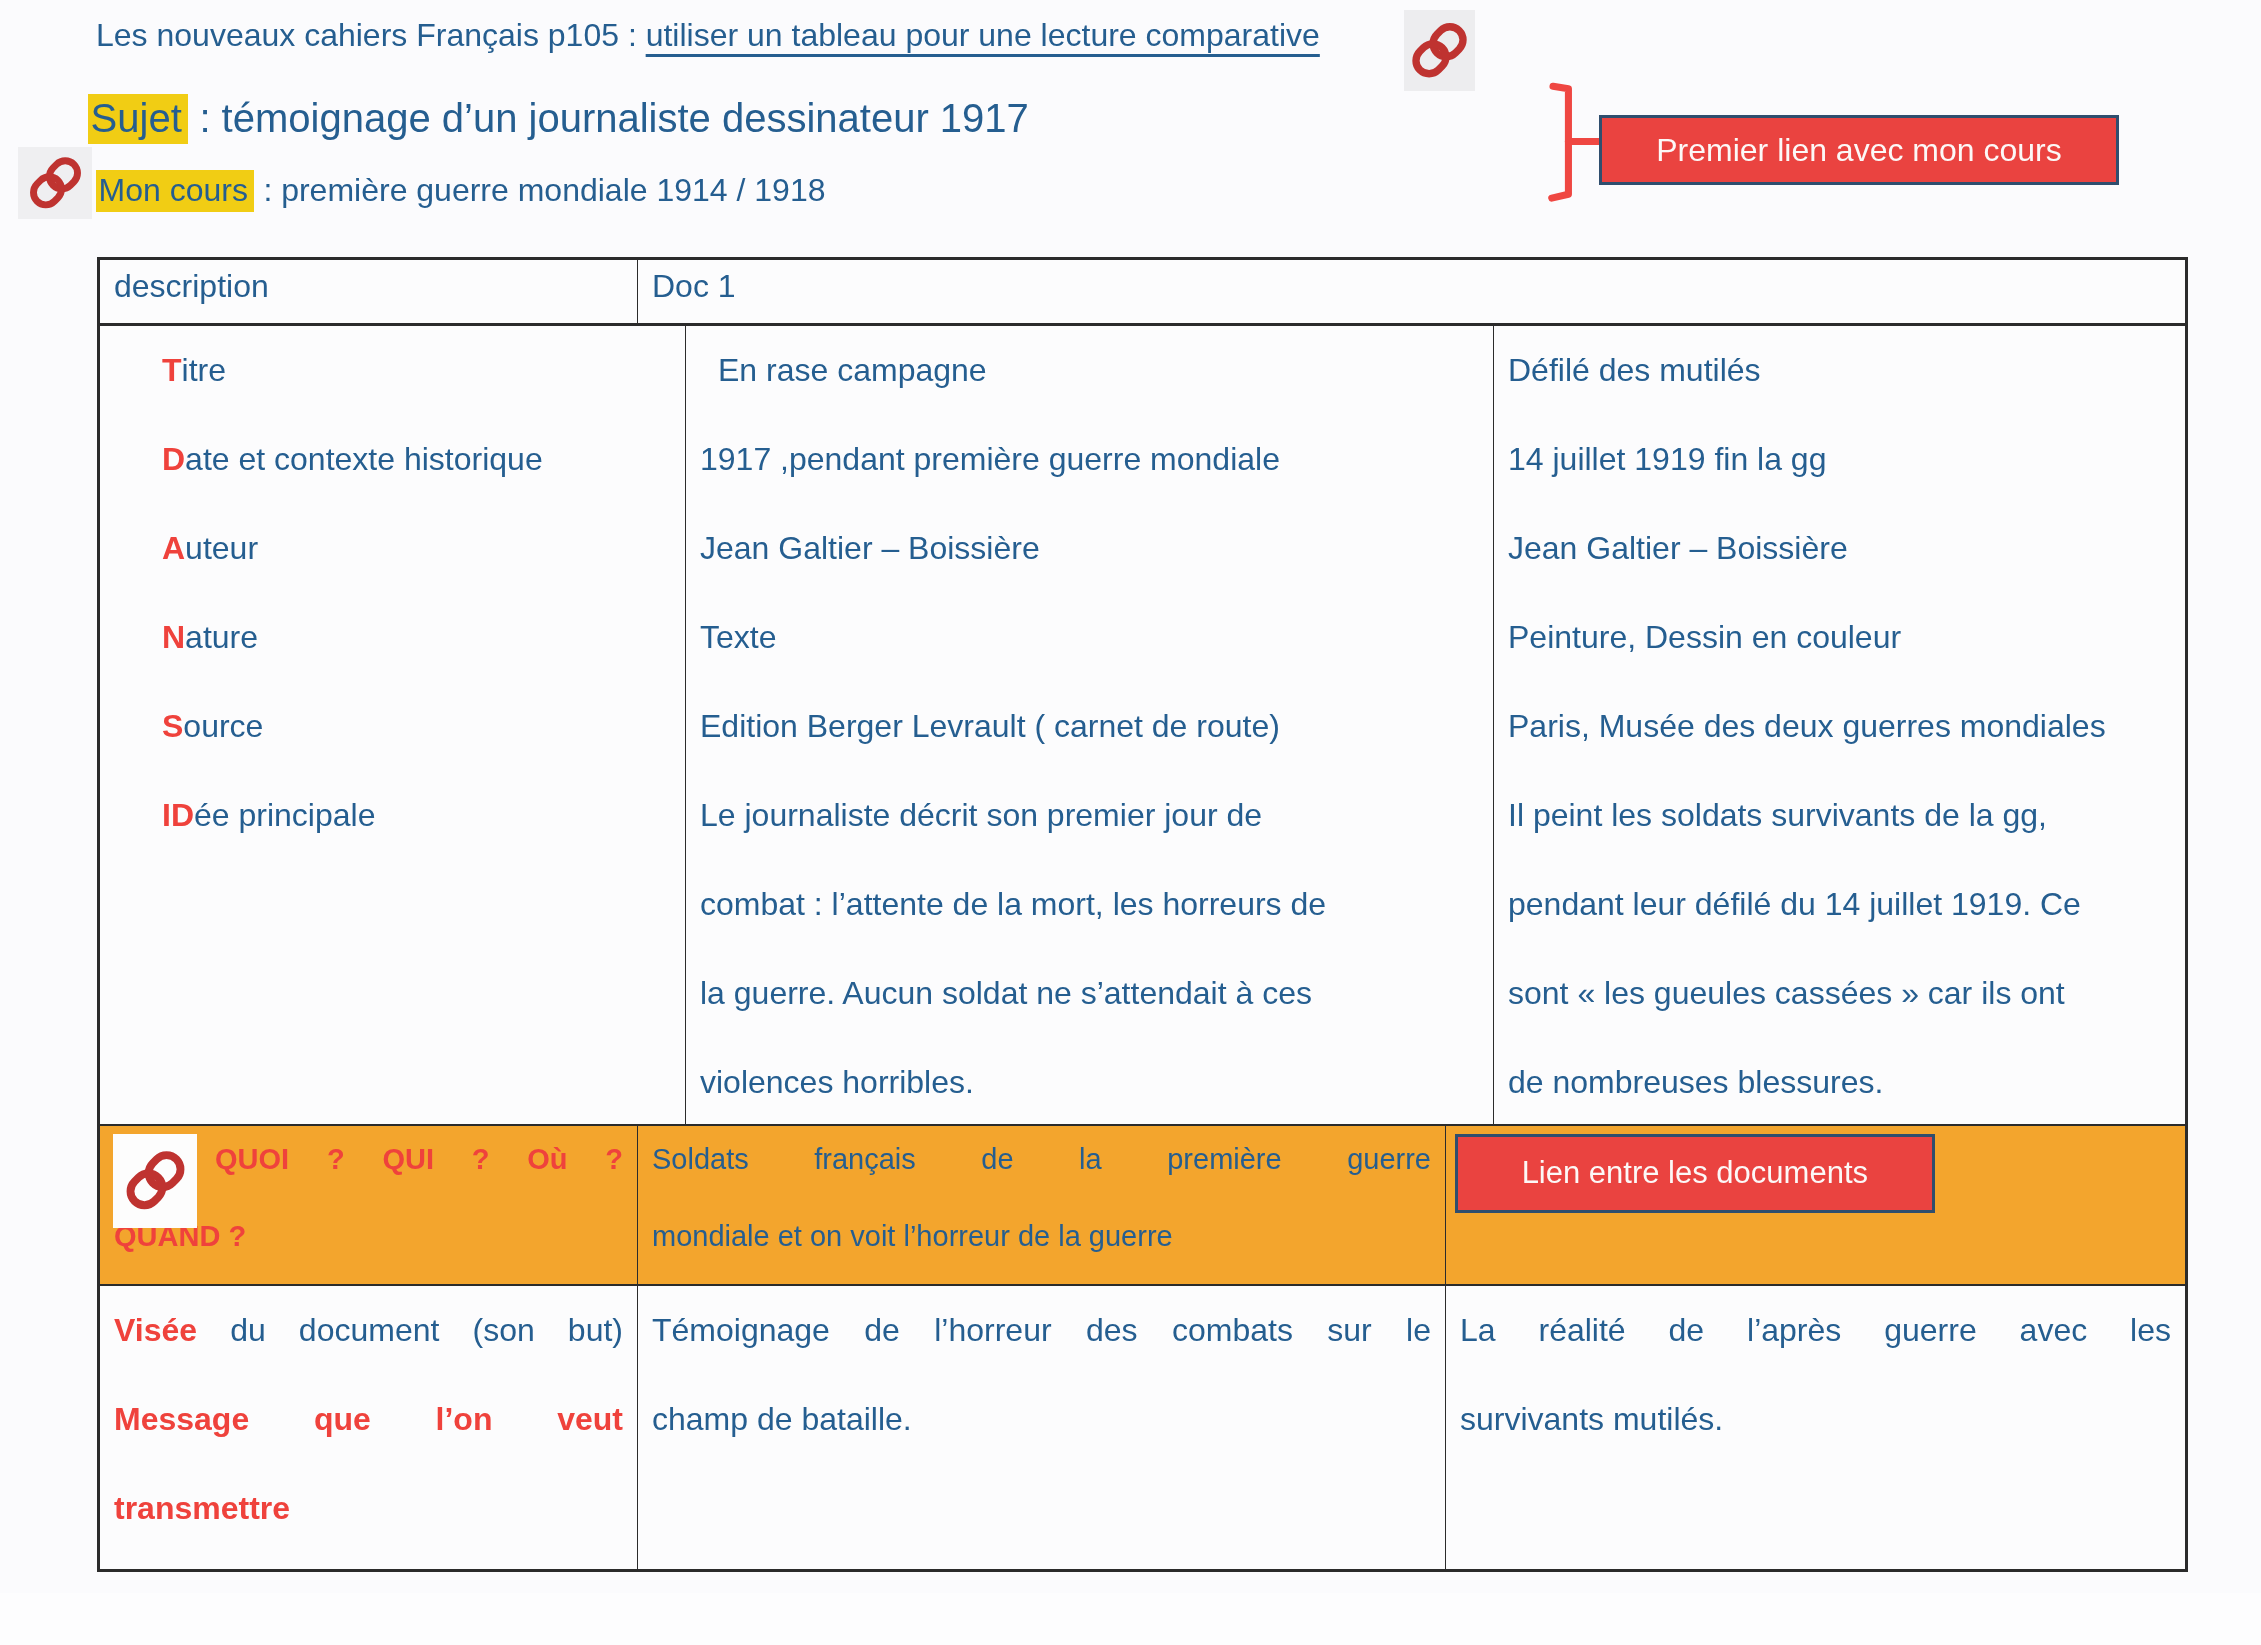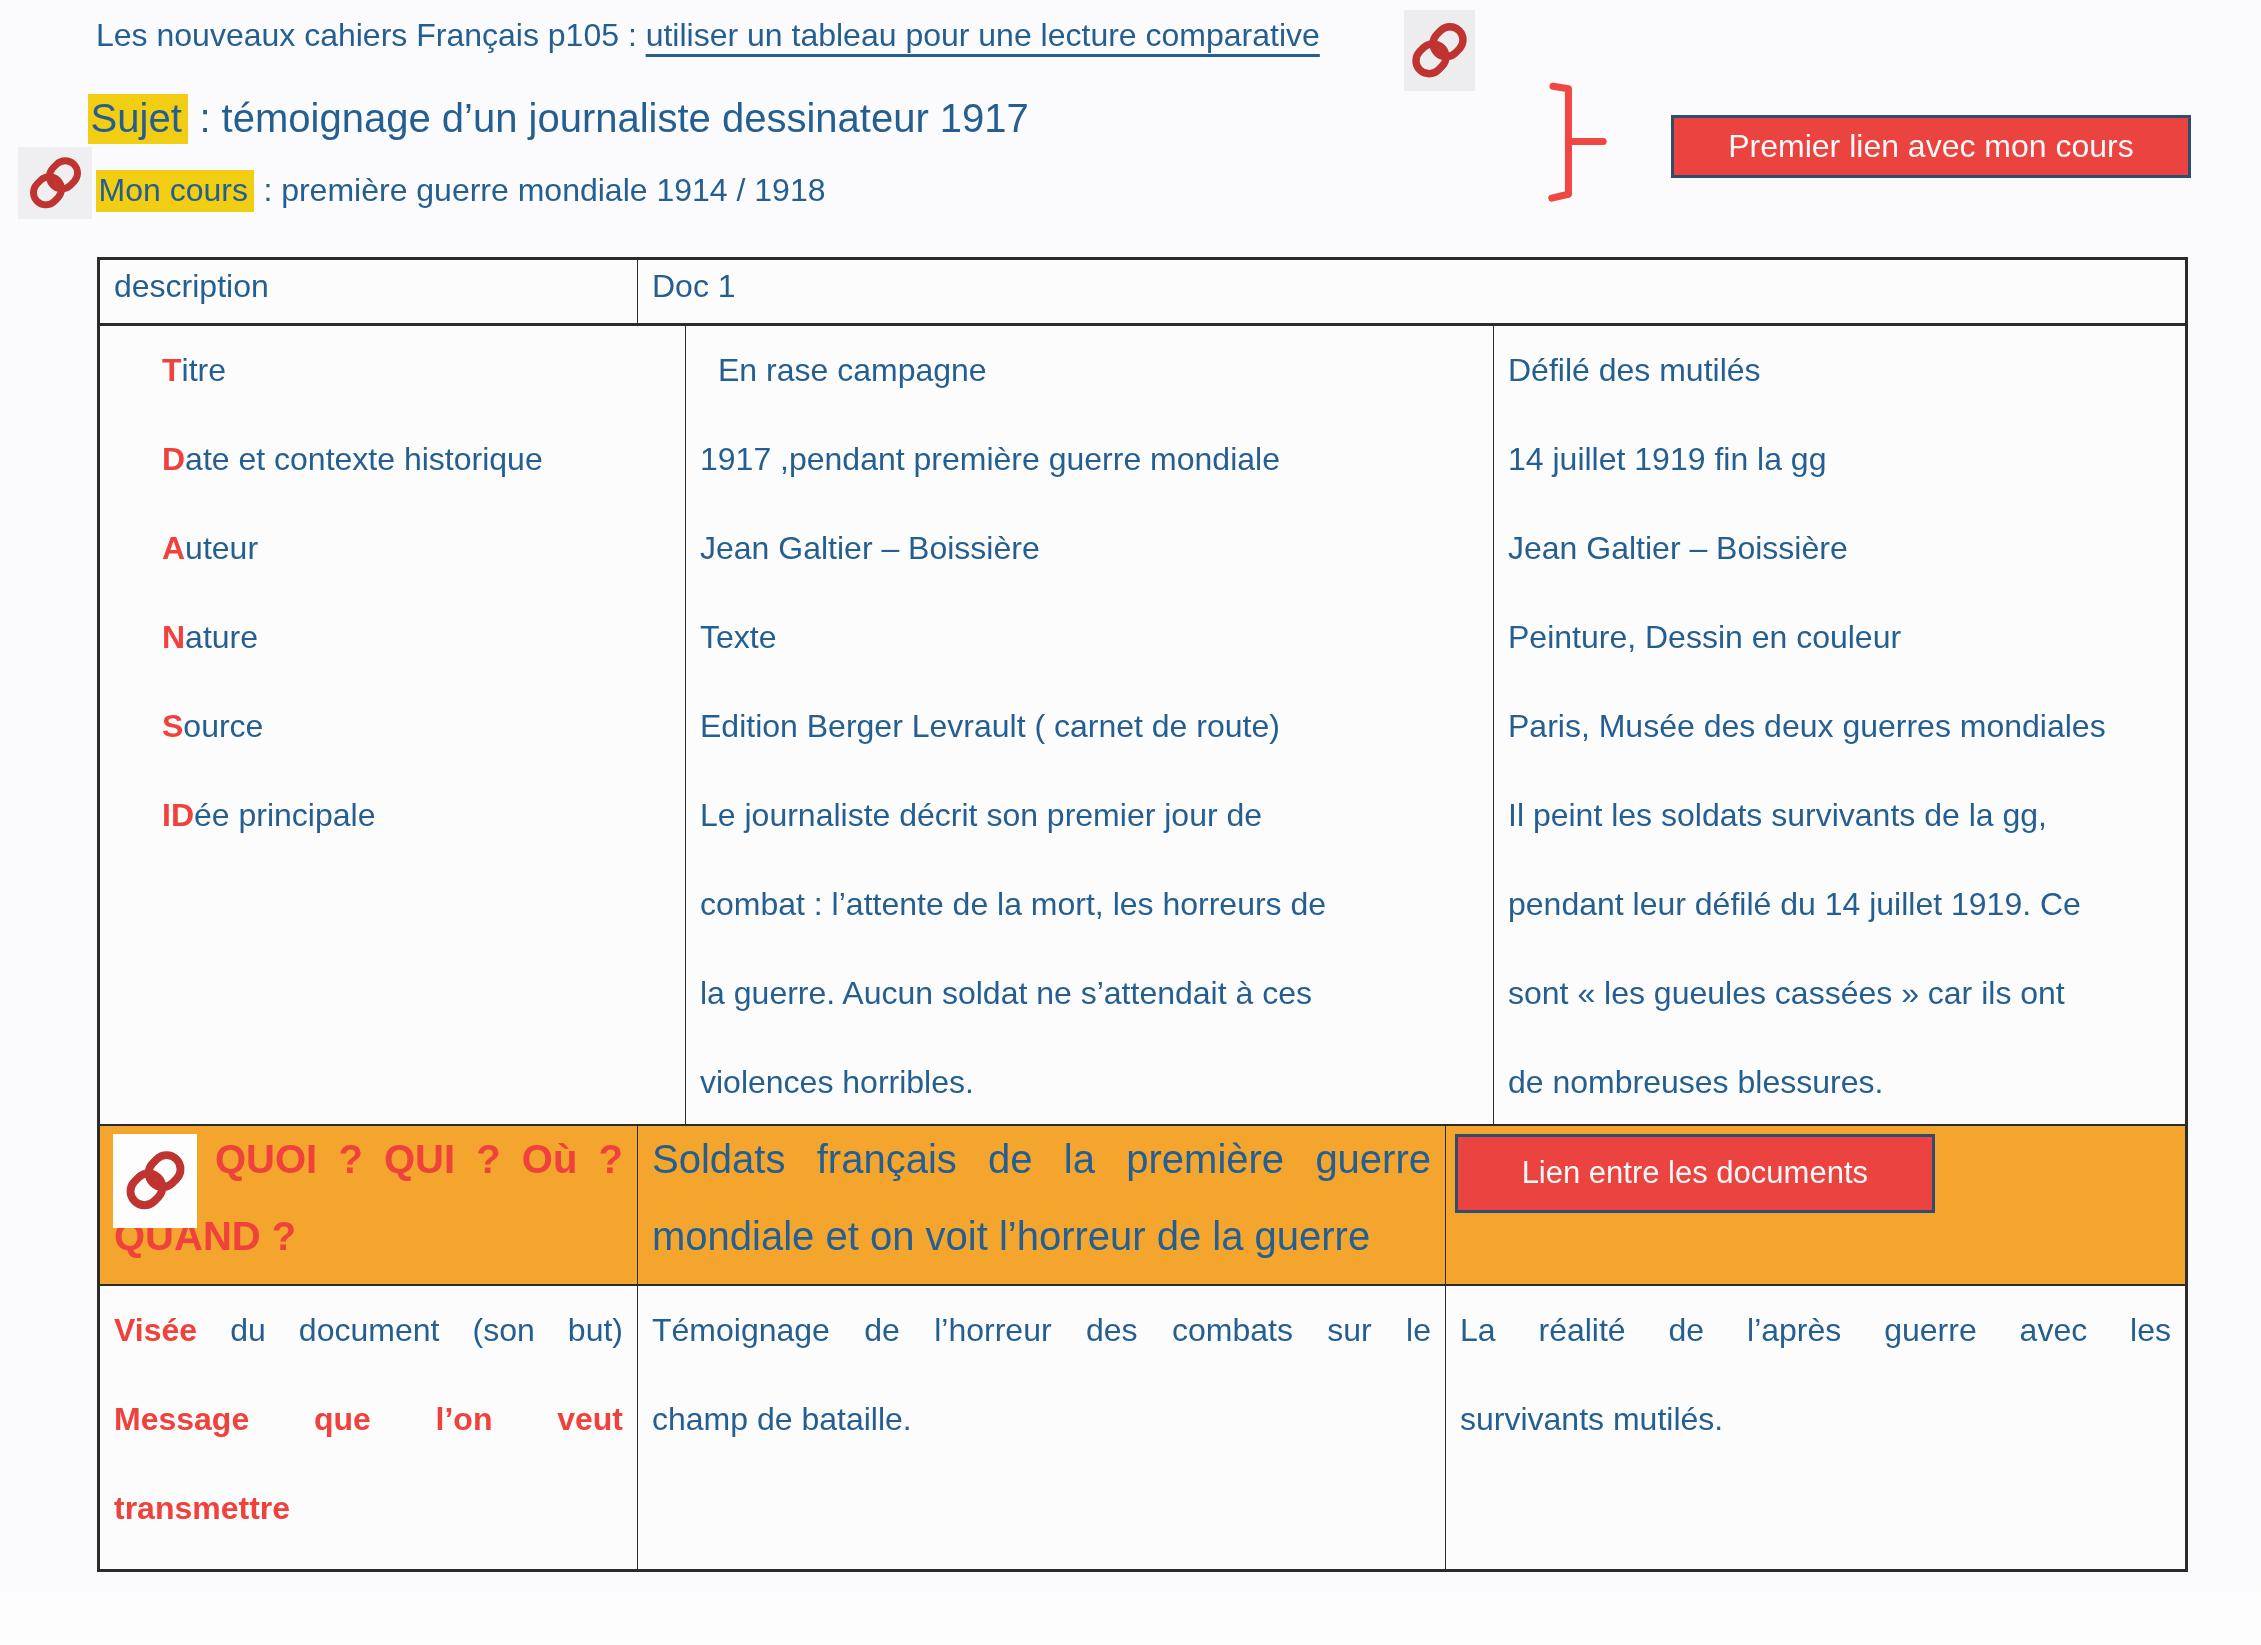--- a/index.html
+++ b/index.html
@@ -24,21 +24,21 @@
   .iconbox-course { left:18px;  top:147px; width:74px; height:72px; background:#efeff1; }
   .iconbox-quoi   { width:84px; height:94px; background:#fdfdfd; }
 
   .brace-box { left:1535px; top:77px; width:72px; height:129px; }
 
   .btn {
     display:flex; align-items:center; justify-content:center;
     background:#ea4340; border:3.9px solid #2f4e6e; box-sizing:border-box;
     color:#fcf8f7; font-size:32px; white-space:nowrap;
   }
-  .btn-premier { left:1671px; top:115px; width:520px; height:63px; }
+  .btn-premier { left:1599px; top:115px; width:520px; height:70px; }
 
   
   .sheet-table {
     position:absolute; left:97px; top:257px; width:2091px; height:1315px;
     border:3.2px solid #2b2b2b; box-sizing:border-box; background:#fcfcfd;
   }
   .trow { display:flex; box-sizing:border-box; }
   .cell { box-sizing:border-box; padding:0 14px; position:relative; }
   .c1 { width:537px; }
   .c2 { width:808px; }
@@ -48,21 +48,21 @@
   .row-head { height:66px; border-bottom:3.2px solid #2b2b2b; }
   .row-head .cell { font-size:32px; padding-top:7.7px; }
 
   .row-main { height:800px; border-bottom:2.6px solid #2b2b2b;padding-left:48px; }
   .tline { height:89px; line-height:89px; font-size:32px; white-space:nowrap; overflow:visible; }
   .stretch { white-space:normal; text-align:justify; text-align-last:justify; }
   .pfx { color:#ef423c; font-weight:bold; }
   .indent1 { padding-left:18px; }
 
   .row-quoi { height:160px; border-bottom:2.6px solid #2b2b2b; background:#f3a52d; }
-  .row-quoi .qline { font-size:40px; line-height:40px; }
+  .row-quoi .qline { font-size:29px; line-height:40px; }
   .redbold { color:#ef423c; font-weight:bold; }
   .quoi-l1 { margin:13px 0 0 101px; }
   .quoi-l2 { margin-top:37px; }
   .soldats-l1 { margin-top:13px; }
   .soldats-l2 { margin-top:37px; }
   .btn-lien { margin-top:7.7px; margin-left:-5.2px; width:480px; height:79px; font-size:31px; }
 
   .row-visee { height:283px;border-radius:7px; }
 
   .bottom-strip { left:0; top:1593px; width:2261px; height:53px; background:#fdfdfe; }

